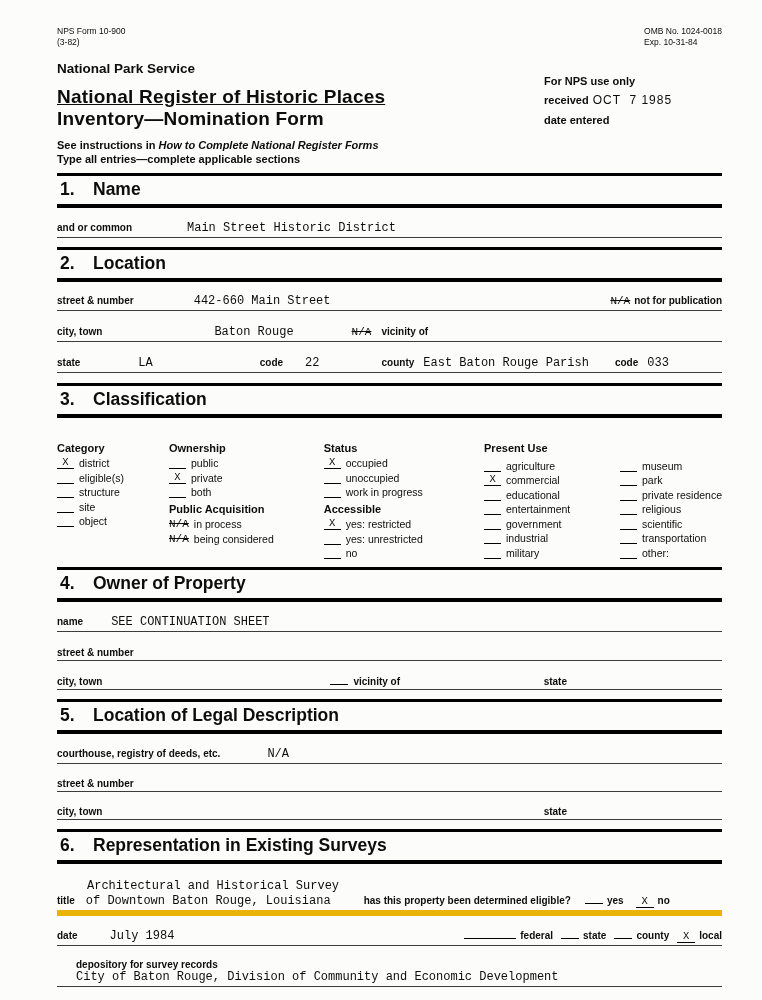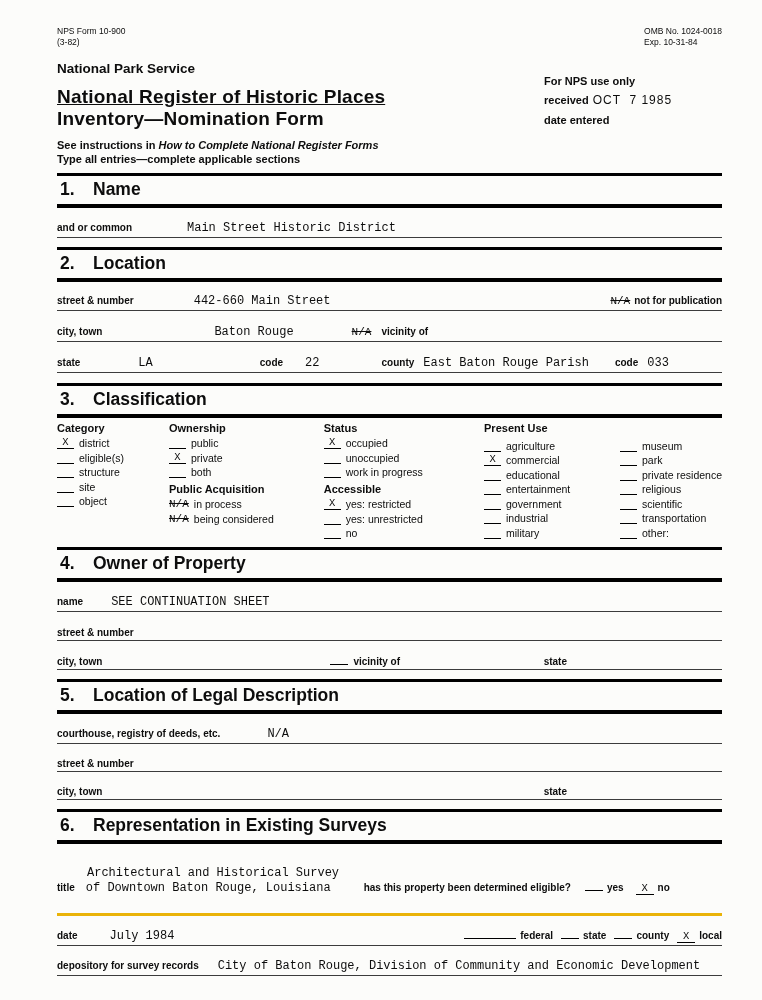--- a/index.html
+++ b/index.html
@@ -30,21 +30,21 @@
 
   .fr { display:flex; align-items:baseline; border-bottom:1px solid #3c3c3c; padding-bottom:2px; }
   .lb { font-size:10px; font-weight:bold; white-space:nowrap; }
   .tv { font-family:"Liberation Mono","DejaVu Sans Mono",monospace; font-size:12px; white-space:nowrap; }
   .mk { display:inline-flex; justify-content:center; align-items:flex-end;
         min-width:18px; border-bottom:1px solid #000;
         font-family:"Liberation Mono","DejaVu Sans Mono",monospace;
         font-size:10.5px; line-height:10px; padding-bottom:1px; }
   .mk.na { border-bottom:none; text-decoration:line-through; font-size:11px; min-width:0; }
 
-  .cls { display:flex; margin-top:4px; padding-bottom:4px;gap:36px; }
+  .cls { display:flex; margin-top:24px; padding-bottom:4px;gap:36px; }
   .c-cat { width:96px; } .c-own { width:150px; } .c-sta { width:157px; } .c-use { flex:1; }
   .chead { font-size:11px; font-weight:bold; margin-bottom:3px; white-space:nowrap; }
   .ci { display:flex; align-items:flex-end; margin-top:2.5px; font-size:10.5px; white-space:nowrap; }
   .ci .mk { margin-right:5px; min-width:17px; }
   .sub { margin-top:5px; }
   .usecols { display:flex; }
   .uc1 { width:136px; } .uc2 { flex:1; }
 
   .mla { margin-left:auto; }
 </style>
@@ -344,21 +344,21 @@
 
   <div class="sechead" style="margin-top:9px;">
     <div class="barT"></div>
     <div class="sectitle">
           <span class="num">6.</span>
           <span>Representation in Existing Surveys</span>
         </div>
     <div class="barB"></div>
   </div>
 
-  <div style="border-bottom:3px solid #eab308; padding-bottom:18px; margin-top:18px;">
+  <div style="border-bottom:6px solid #eab308; padding-bottom:2px; margin-top:11px;">
     <div>
       <span class="tv" style="margin-left:30px;">Architectural and Historical Survey</span>
     </div>
     <div style="display:flex; align-items:baseline; margin-top:1px;">
       <span class="lb">title</span>
       <span class="tv" style="margin-left:11px;">of Downtown Baton Rouge, Louisiana</span>
       <span class="lb" style="margin-left:33px;">has this property been determined eligible?</span>
       <span class="mk" style="margin-left:14px;"></span>
       <span class="lb" style="margin-left:4px;">yes</span>
       <span class="mk" style="margin-left:12px;">X</span>
@@ -373,19 +373,19 @@
     <span class="mk" style="min-width:52px;"></span>
     <span class="lb" style="margin-left:4px;">federal</span>
     <span class="mk" style="margin-left:8px;"></span>
     <span class="lb" style="margin-left:4px;">state</span>
     <span class="mk" style="margin-left:8px;"></span>
     <span class="lb" style="margin-left:4px;">county</span>
     <span class="mk" style="margin-left:8px;">X</span>
     <span class="lb" style="margin-left:4px;">local</span>
   </div>
 
-  <div class="fr" style="margin-top:13px;">
+  <div class="fr" style="margin-top:13px;flex-direction:column;">
     <span class="lb">depository for survey records</span>
     <span class="tv" style="margin-left:19px;">City of Baton Rouge, Division of Community and Economic Development</span>
   </div>
 
 </div>
 </div>
 
 </body></html>

